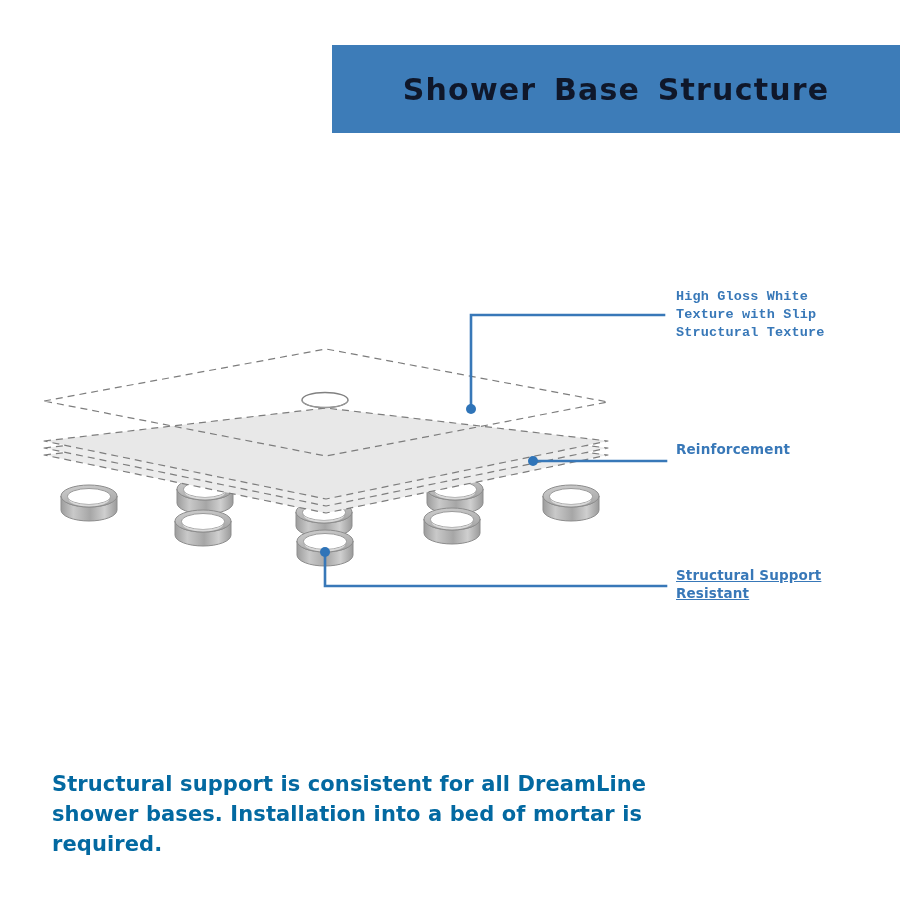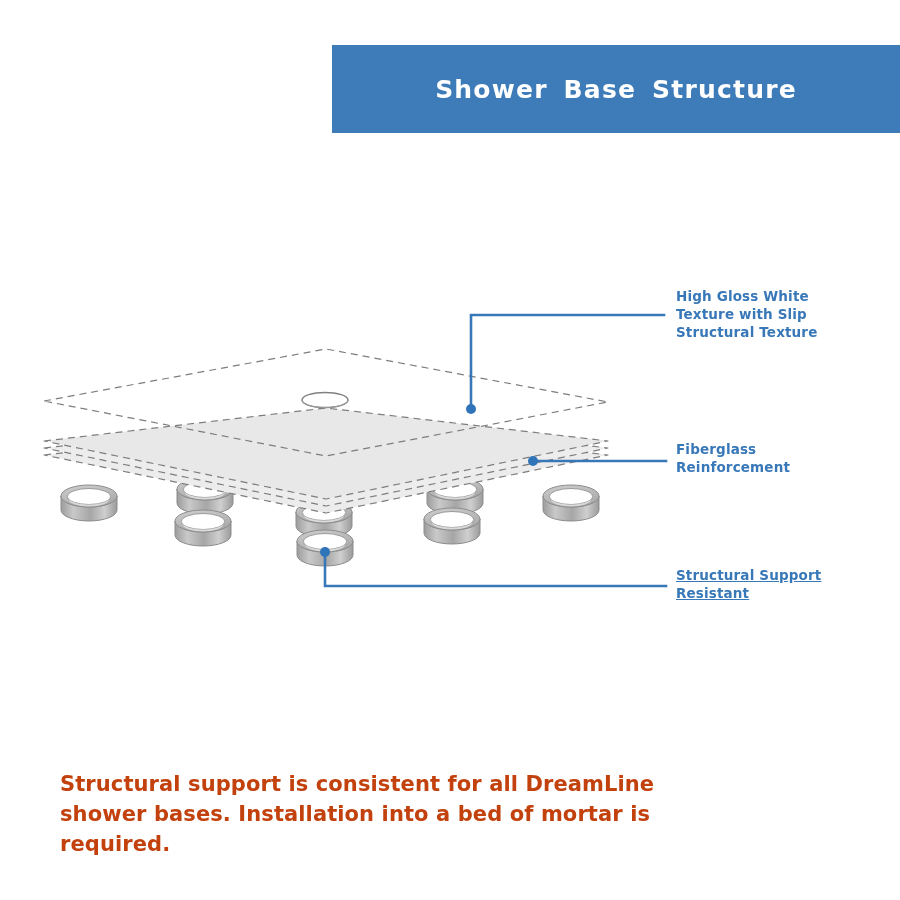--- a/index.html
+++ b/index.html
@@ -19,22 +19,22 @@
   #title-banner {
     position:absolute;
     left:332px; top:45px;
     width:568px; height:88px;
     background:#3d7cb8;
     display:flex;
     align-items:center;
     justify-content:center;
   }
   #title-text {
-    color:#ffffff;
-    font-size:25px;
+    color:#0f172a;
+    font-size:30px;
     font-weight:bold;
     letter-spacing:1.2px;
     word-spacing:6px;
     font-family:"DejaVu Sans", sans-serif;
     white-space:nowrap;
   }
 
   
   #diagram-svg {
     position:absolute;
@@ -47,30 +47,30 @@
   .callout-label {
     position:absolute;
     color:#3878b8;
     font-size:13.5px;
     font-weight:bold;
     line-height:1.32;
     font-family:"DejaVu Sans", sans-serif;
     letter-spacing:0.15px;
     width:215px;
   }
-  #callout-label-0 { left:676px; top:288px; }
+  #callout-label-0 { left:676px; top:288px;font-family:Liberation Mono, monospace; }
   #callout-label-1 { left:676px; top:441px; }
   #callout-label-2 { left:676px; top:567px;text-decoration:underline; }
 
   
   #caption {
     position:absolute;
-    left:60px; top:770px;
+    left:52px; top:770px;
     width:600px;
-    color:#c2410c;
+    color:#0369a1;
     font-size:21px;
     font-weight:bold;
     line-height:1.42;
     letter-spacing:0.1px;
     font-family:"DejaVu Sans", sans-serif;
   }
 </style>
 </head>
 <body>
 
@@ -155,21 +155,20 @@
     </g>
   </svg>
 
   <div class="callout-label" id="callout-label-0">
     <div>High Gloss White</div>
     <div>Texture with Slip</div>
     <div>Structural Texture</div>
   </div>
 
   <div class="callout-label" id="callout-label-1">
-    <div>Fiberglass</div>
     <div>Reinforcement</div>
   </div>
 
   <div class="callout-label" id="callout-label-2">
     <div>Structural Support</div>
     <div>Resistant</div>
   </div>
 
   <div id="caption">Structural support is consistent for all DreamLine shower bases. Installation into a bed of mortar is required.</div>
 

